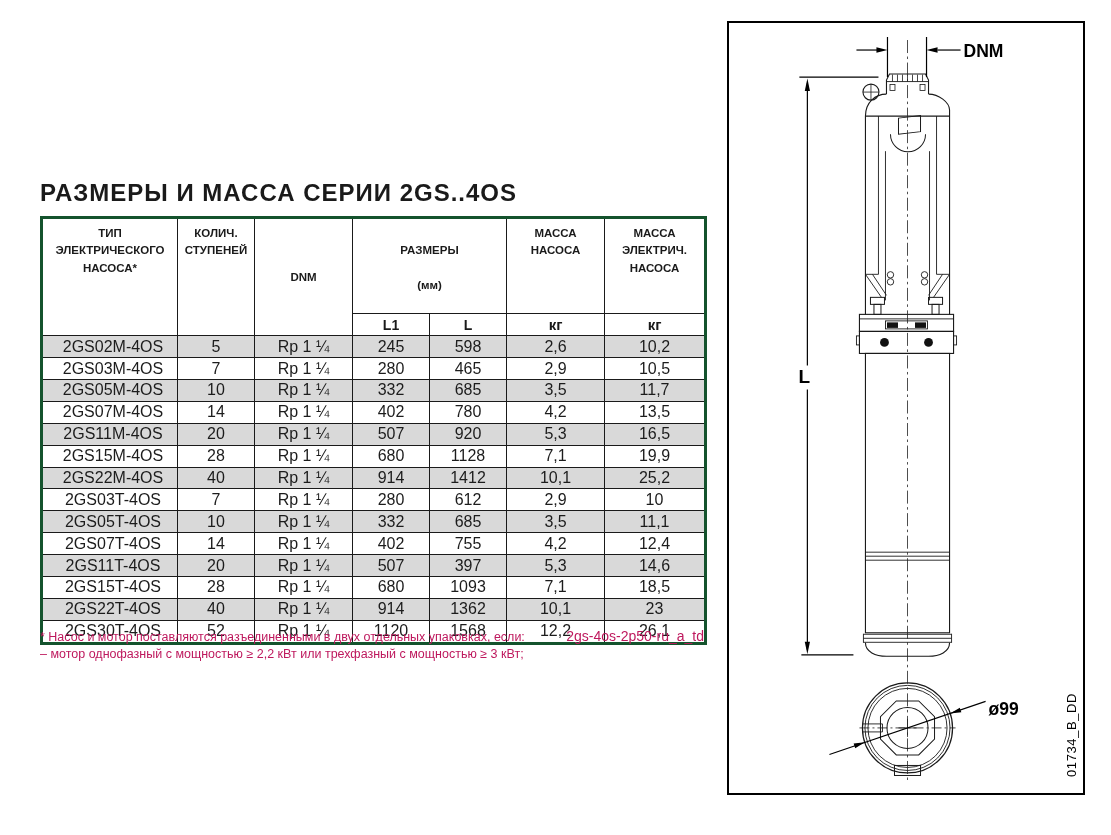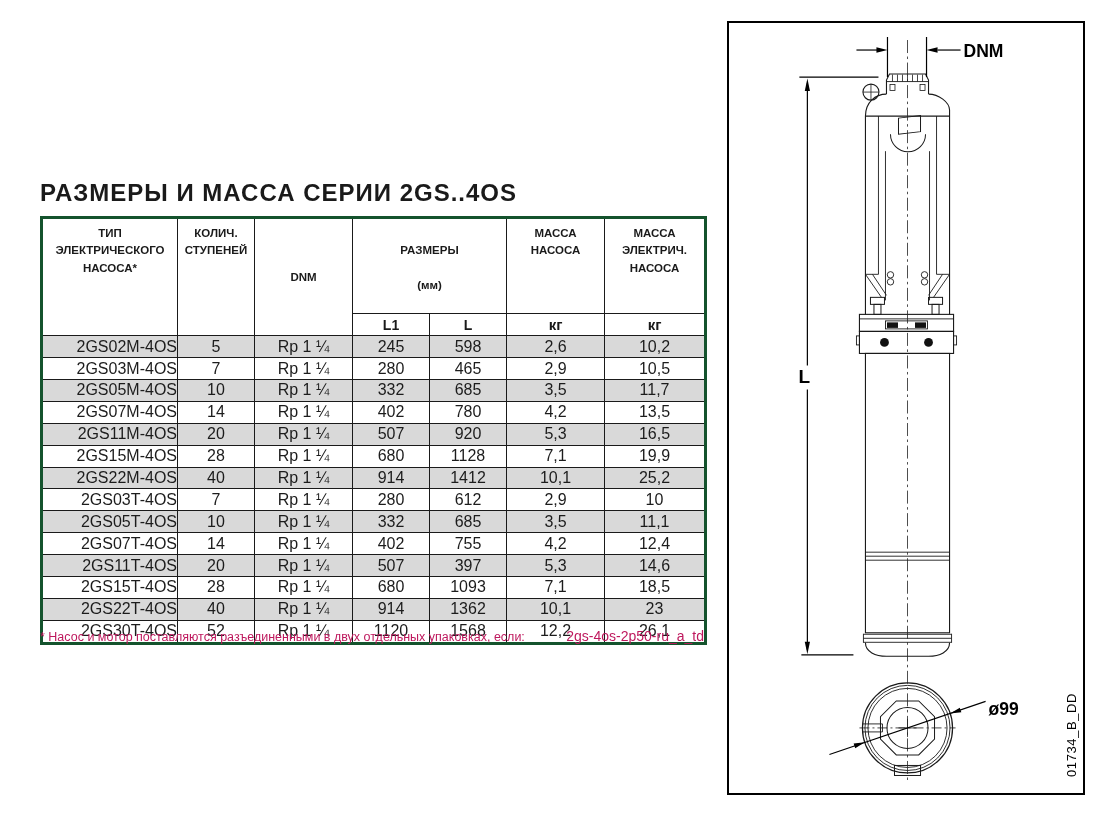--- a/index.html
+++ b/index.html
@@ -14,21 +14,21 @@
          white-space:pre-line;line-height:1.5;padding:2px 1px;}
   thead tr.top th{height:64px;}
   thead tr.sub th{height:21px;padding:0;}
   th.va-top{vertical-align:top;padding-top:6px;}
   th.nb-b{border-bottom:none;}
   thead tr.sub th.nb-t{border-top:none;}
   th.lbl-L{font-size:14px;line-height:1;margin-top:24px;}
   th.lbl-kg{font-size:15px;line-height:1;}
   tbody td{height:20.9px;font-size:16px;text-align:center;padding:0;line-height:1;
          font-weight:normal;color:#1c1c1c;}
-  tbody td.c-type{text-align:right;padding-left:6px;}
+  tbody td.c-type{text-align:center;padding-left:6px;}
   tbody tr:nth-child(odd){background:#d9d9d9;}
   .footnotes{position:absolute;left:40px;top:628px;width:664px;font-size:12.5px;
          line-height:16.5px;color:#be185d;}
   .fn-row1{display:flex;justify-content:space-between;align-items:baseline;}
   .doc-code{font-size:14px;}
   .frame{position:absolute;left:727px;top:21px;width:358px;height:774px;
          border:2.5px solid #000;box-sizing:border-box;}
   .frame svg{display:block;width:100%;height:100%;}
   svg text{font-family:"Liberation Sans",sans-serif;fill:#000;}
   .dim-label{font-size:17.5px;font-weight:bold;}
@@ -205,20 +205,21 @@
           <td>26,1</td>
         </tr>
     </tbody>
   </table>
 
   <div class="footnotes">
     <div class="fn-row1">
       <span>* Насос и мотор поставляются разъединенными в двух отдельных упаковках, если:</span>
       <span class="doc-code">2gs-4os-2p50-ru_a_td</span>
     </div>
+    <div>– мотор однофазный с мощностью ≥ 2,2 кВт или трехфазный с мощностью ≥ 3 кВт;</div>
   </div>
 
   <div class="frame">
     <svg viewBox="0 0 353 769">
       <g stroke="#1a1a1a" fill="none" stroke-width="1.1">
 
         <path d="M157,71 L157,57 L160,51 L196,51 L199,57 L199,71"></path>
         <line x1="157" y1="58.5" x2="199" y2="58.5" stroke-width="0.9"></line>
         <g stroke-width="0.8">
           <line x1="163" y1="51.5" x2="163" y2="58.5"></line>

